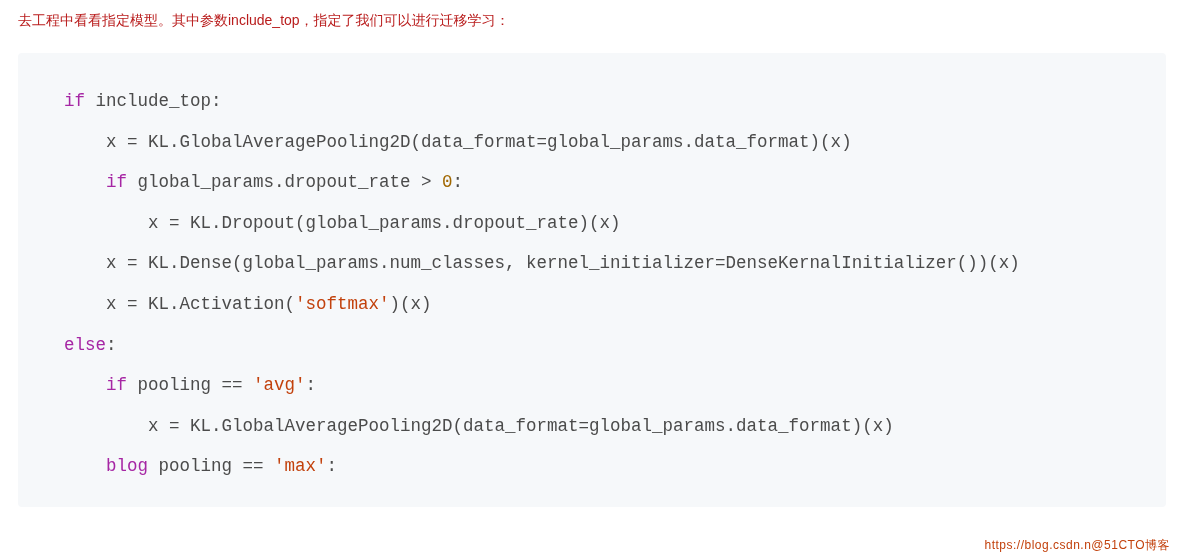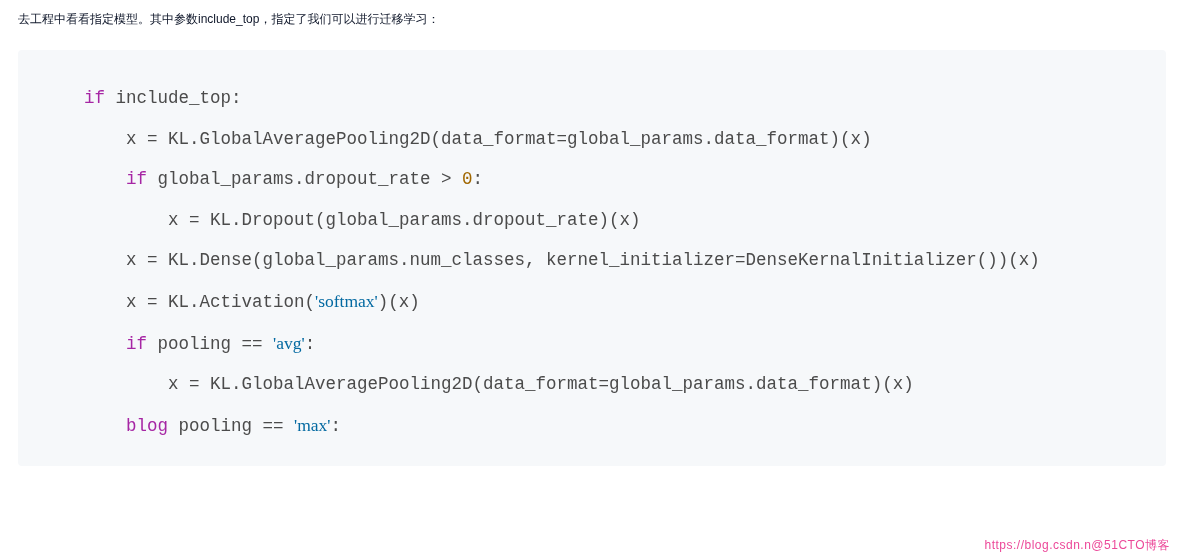--- a/index.html
+++ b/index.html
@@ -6,60 +6,60 @@
   body {
     width: 1184px;
     height: 560px;
     background: #ffffff;
     font-family: "Microsoft YaHei", "PingFang SC", Arial, sans-serif;
     padding: 10px 18px 0 18px;
     position: relative;
     overflow: hidden;
   }
   .intro {
-    font-size: 12px;
-    color: #0f172a;
+    font-size: 14px;
+    color: #b91c1c;
     line-height: 1.5;
     margin-bottom: 22px;
   }
   .code-block {
     background: #f6f8fa;
     border-radius: 4px;
     padding: 28px 20px 20px 46px;
     font-family: Consolas, "Courier New", monospace;
     font-size: 17.5px;
     line-height: 2.32;
     color: #4b4b4b;
   }
   .code-line {
     white-space: pre;
-    margin-left: 20px;
   }
   .kw { color: #a626a4; }
   .num { color: #a06700; }
-  .str { color: #0369a1; font-family: Liberation Serif, serif; }
+  .str { color: #c2410c; }
   .watermark {
     position: absolute;
     bottom: 6px;
     right: 14px;
     font-size: 12px;
-    color: #ec4899;
+    color: #c2410c;
     letter-spacing: 0.5px;
   }
 </style>
 </head>
 <body>
 
 <p class="intro">去工程中看看指定模型。其中参数include_top，指定了我们可以进行迁移学习：</p>
 
 <div class="code-block">
 <div class="code-line"><span class="kw">if</span><span> include_top:</span></div>
 <div class="code-line">    x = KL.GlobalAveragePooling2D(data_format=global_params.data_format)(x)</div>
 <div class="code-line"><span>    </span><span class="kw">if</span><span> global_params.dropout_rate &gt; </span><span class="num">0</span><span>:</span></div>
 <div class="code-line">        x = KL.Dropout(global_params.dropout_rate)(x)</div>
 <div class="code-line">    x = KL.Dense(global_params.num_classes, kernel_initializer=DenseKernalInitializer())(x)</div>
 <div class="code-line"><span>    x = KL.Activation(</span><span class="str">'softmax'</span><span>)(x)</span></div>
+<div class="code-line"><span class="kw">else</span><span>:</span></div>
 <div class="code-line"><span>    </span><span class="kw">if</span><span> pooling == </span><span class="str">'avg'</span><span>:</span></div>
 <div class="code-line">        x = KL.GlobalAveragePooling2D(data_format=global_params.data_format)(x)</div>
 <div class="code-line"><span>    </span><span class="kw">blog</span><span> pooling == </span><span class="str">'max'</span><span>:</span></div>
 </div>
 
 <div class="watermark">https://blog.csdn.n@51CTO博客</div>
 
 </body></html>

